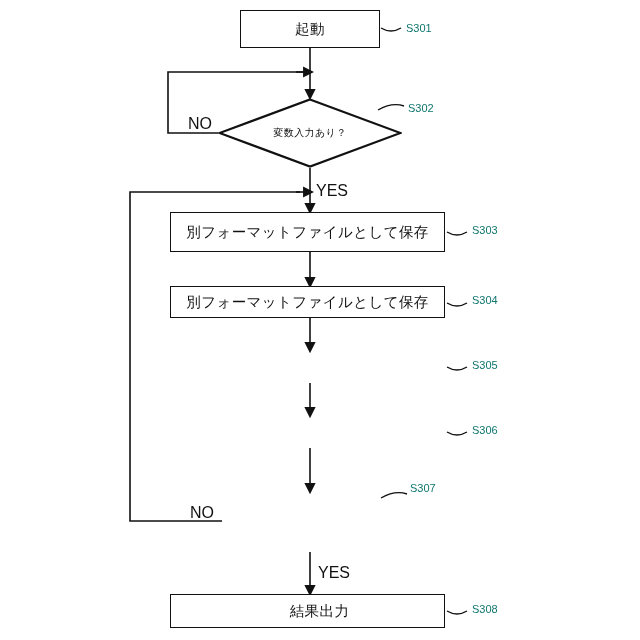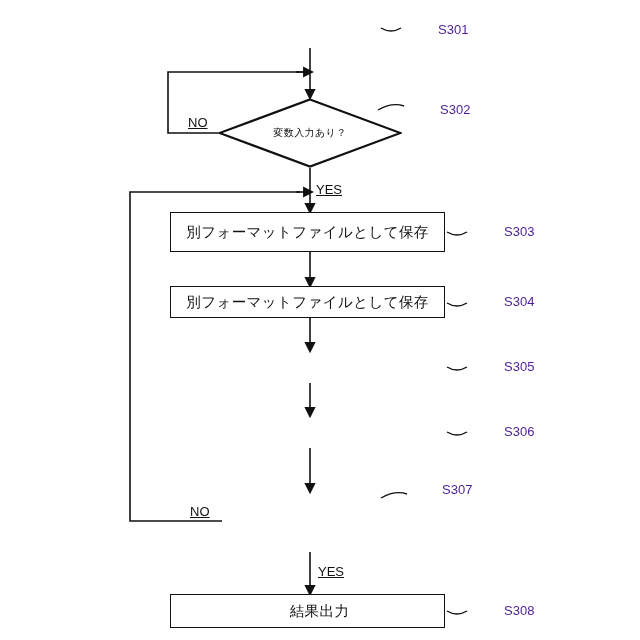--- a/index.html
+++ b/index.html
@@ -48,31 +48,29 @@
     height: 100%;
     display: flex;
     align-items: center;
     justify-content: center;
     font-size: 10px;
     color: #111111;
     letter-spacing: 0.4px;
   }
   .step-label {
     position: absolute;
-    font-size: 13px;
-    color: #4c1d95;
+    font-size: 11px;
+    color: #0f766e;
     white-space: nowrap;
-    margin-left: 32px;
   }
   .edge-label {
     position: absolute;
-    font-size: 13px;
+    font-size: 16px;
     color: #111111;
     white-space: nowrap;
-    text-decoration: underline;
   }
   svg.lines {
     position: absolute;
     left: 0;
     top: 0;
     width: 640px;
     height: 640px;
     pointer-events: none;
   }
 </style>
@@ -111,20 +109,23 @@
     <path d="M 381 28 q 10 6 20 0" fill="none" stroke="#111111" stroke-width="1.4"></path>
     <path d="M 378 110 q 14 -8 26 -4" fill="none" stroke="#111111" stroke-width="1.4"></path>
     <path d="M 447 232 q 10 6 20 0" fill="none" stroke="#111111" stroke-width="1.4"></path>
     <path d="M 447 303 q 10 6 20 0" fill="none" stroke="#111111" stroke-width="1.4"></path>
     <path d="M 447 367 q 10 6 20 0" fill="none" stroke="#111111" stroke-width="1.4"></path>
     <path d="M 447 432 q 10 6 20 0" fill="none" stroke="#111111" stroke-width="1.4"></path>
     <path d="M 381 498 q 14 -8 26 -4" fill="none" stroke="#111111" stroke-width="1.4"></path>
     <path d="M 447 611 q 10 6 20 0" fill="none" stroke="#111111" stroke-width="1.4"></path>
   </svg>
 
+  <div class="node" style="left:240px; top:10px; width:140px; height:38px;">
+    <span>起動</span>
+  </div>
   <div class="step-label" style="left:406px; top:22px;">S301</div>
 
   <div class="diamond-wrap" style="left:218px; top:98px; width:184px; height:70px;">
     <svg class="diamond-shape" viewBox="0 0 184 70" preserveAspectRatio="none">
       <polygon points="92,1.5 182.5,35 92,68.5 1.5,35" fill="#ffffff" stroke="#111111" stroke-width="2.2" vector-effect="non-scaling-stroke"></polygon>
     </svg>
     <div class="diamond-label">変数入力あり？</div>
   </div>
   <div class="step-label" style="left:408px; top:102px;">S302</div>
   <div class="edge-label" style="left:188px; top:115px;">NO</div>

